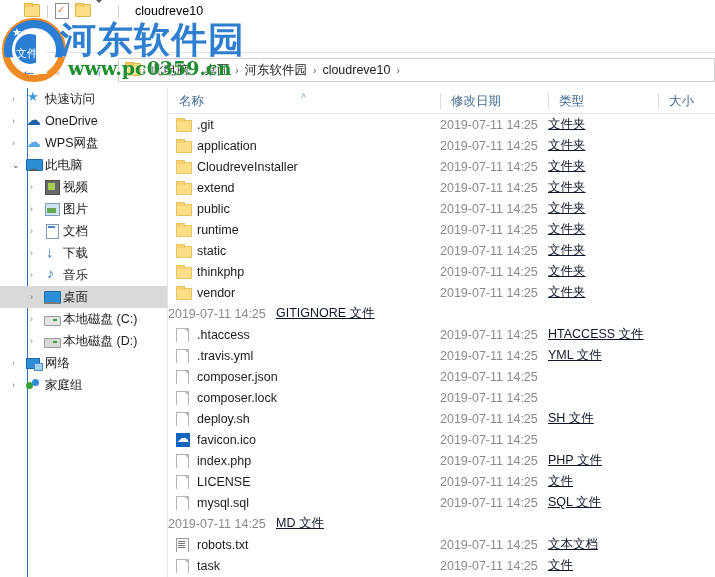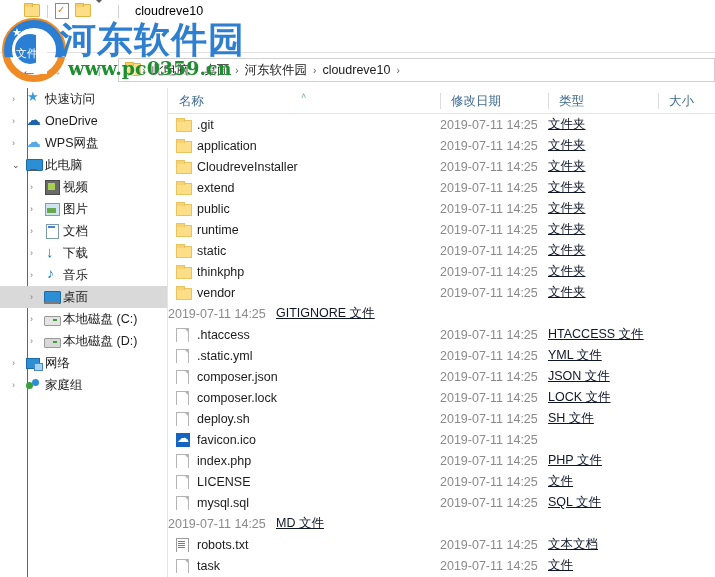--- a/index.html
+++ b/index.html
@@ -587,46 +587,44 @@
             </div>
             <div class="cell cell-date">2019-07-11 14:25</div>
             <div class="cell cell-type">HTACCESS 文件</div>
             <div class="cell cell-size"></div>
           </div>
           <div class="row">
             <div class="cell cell-name">
               <span class="row-ico">
                 <span class="f-file"></span>
               </span>
-              <span>.static.yml</span>
+              <span>.travis.yml</span>
             </div>
             <div class="cell cell-date">2019-07-11 14:25</div>
             <div class="cell cell-type">YML 文件</div>
             <div class="cell cell-size"></div>
           </div>
           <div class="row">
             <div class="cell cell-name">
               <span class="row-ico">
                 <span class="f-file"></span>
               </span>
               <span>composer.json</span>
             </div>
             <div class="cell cell-date">2019-07-11 14:25</div>
-            <div class="cell cell-type">JSON 文件</div>
             <div class="cell cell-size"></div>
           </div>
           <div class="row">
             <div class="cell cell-name">
               <span class="row-ico">
                 <span class="f-file"></span>
               </span>
               <span>composer.lock</span>
             </div>
             <div class="cell cell-date">2019-07-11 14:25</div>
-            <div class="cell cell-type">LOCK 文件</div>
             <div class="cell cell-size"></div>
           </div>
           <div class="row">
             <div class="cell cell-name">
               <span class="row-ico">
                 <span class="f-file"></span>
               </span>
               <span>deploy.sh</span>
             </div>
             <div class="cell cell-date">2019-07-11 14:25</div>

